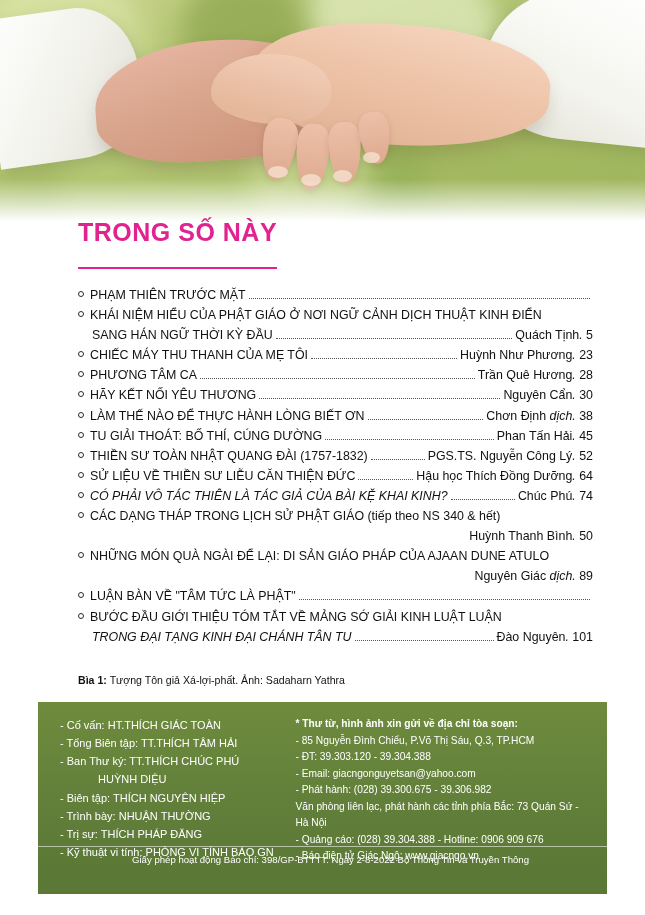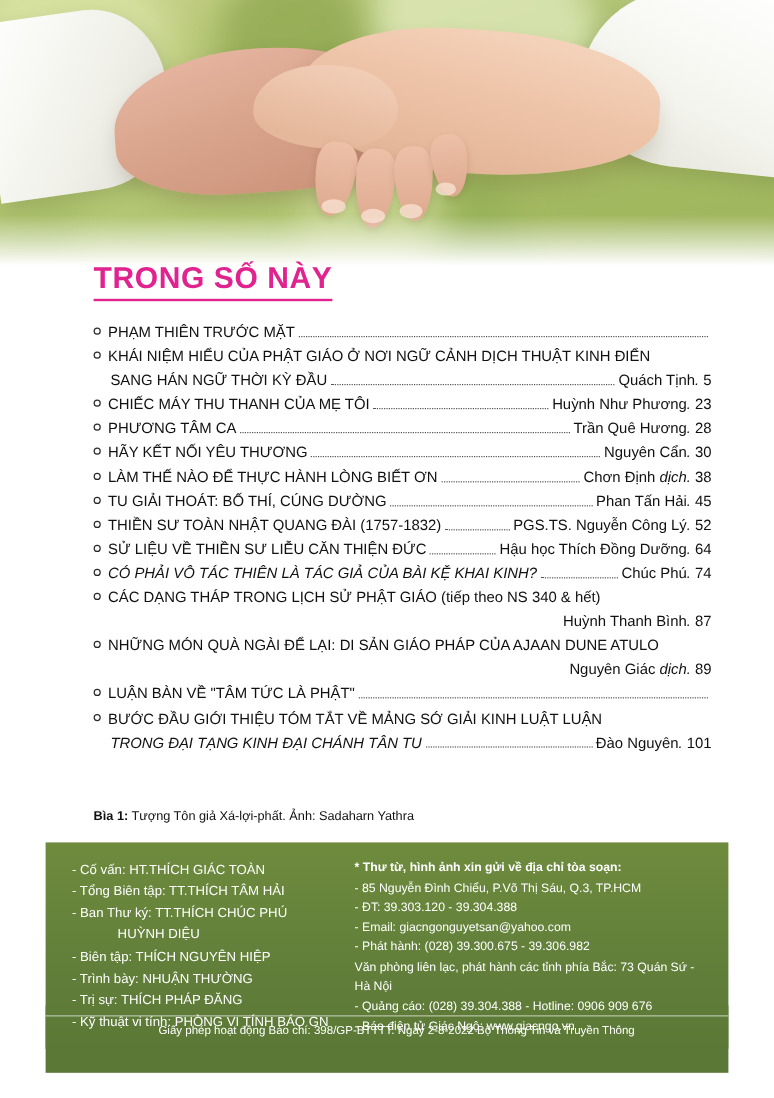--- a/index.html
+++ b/index.html
@@ -134,21 +134,21 @@
     box-sizing: border-box;
   }
   .toc-title {
     color: #e0238f;
     font-size: 25px;
     font-weight: bold;
     letter-spacing: .5px;
     margin: 0 0 4px 0;
     display: inline-block;
     border-bottom: 2px solid #e0238f;
-    padding-bottom: 2px;
+    padding-bottom: 20px;
   }
   .toc-list {
     margin-top: 12px;
   }
   .toc-entry {
     font-size: 12.4px;
     color: #111111;
     line-height: 1.62;
     position: relative;
     padding-left: 12px;
@@ -391,21 +391,21 @@
         </div>
       </div>
 
       <div class="toc-entry">
         <span class="bullet"></span>
         <span class="ttl" style="white-space:normal">CÁC DẠNG THÁP TRONG LỊCH SỬ PHẬT GIÁO  (tiếp theo NS 340 &amp; hết)</span>
       </div>
 
       <div class="toc-entry right-only">
         <span class="auth">
-          <span class="nm">Huỳnh Thanh Bình</span><span>. </span><span class="nm">87</span>
+          <span class="nm">Huỳnh Thanh Bình</span><span>. </span><span class="nm">50</span>
         </span>
       </div>
 
       <div class="toc-entry">
         <span class="bullet"></span>
         <span class="ttl" style="white-space:normal">NHỮNG MÓN QUÀ NGÀI ĐỂ LẠI: DI SẢN GIÁO PHÁP CỦA AJAAN DUNE ATULO</span>
       </div>
 
       <div class="toc-entry right-only">
         <span class="auth">

